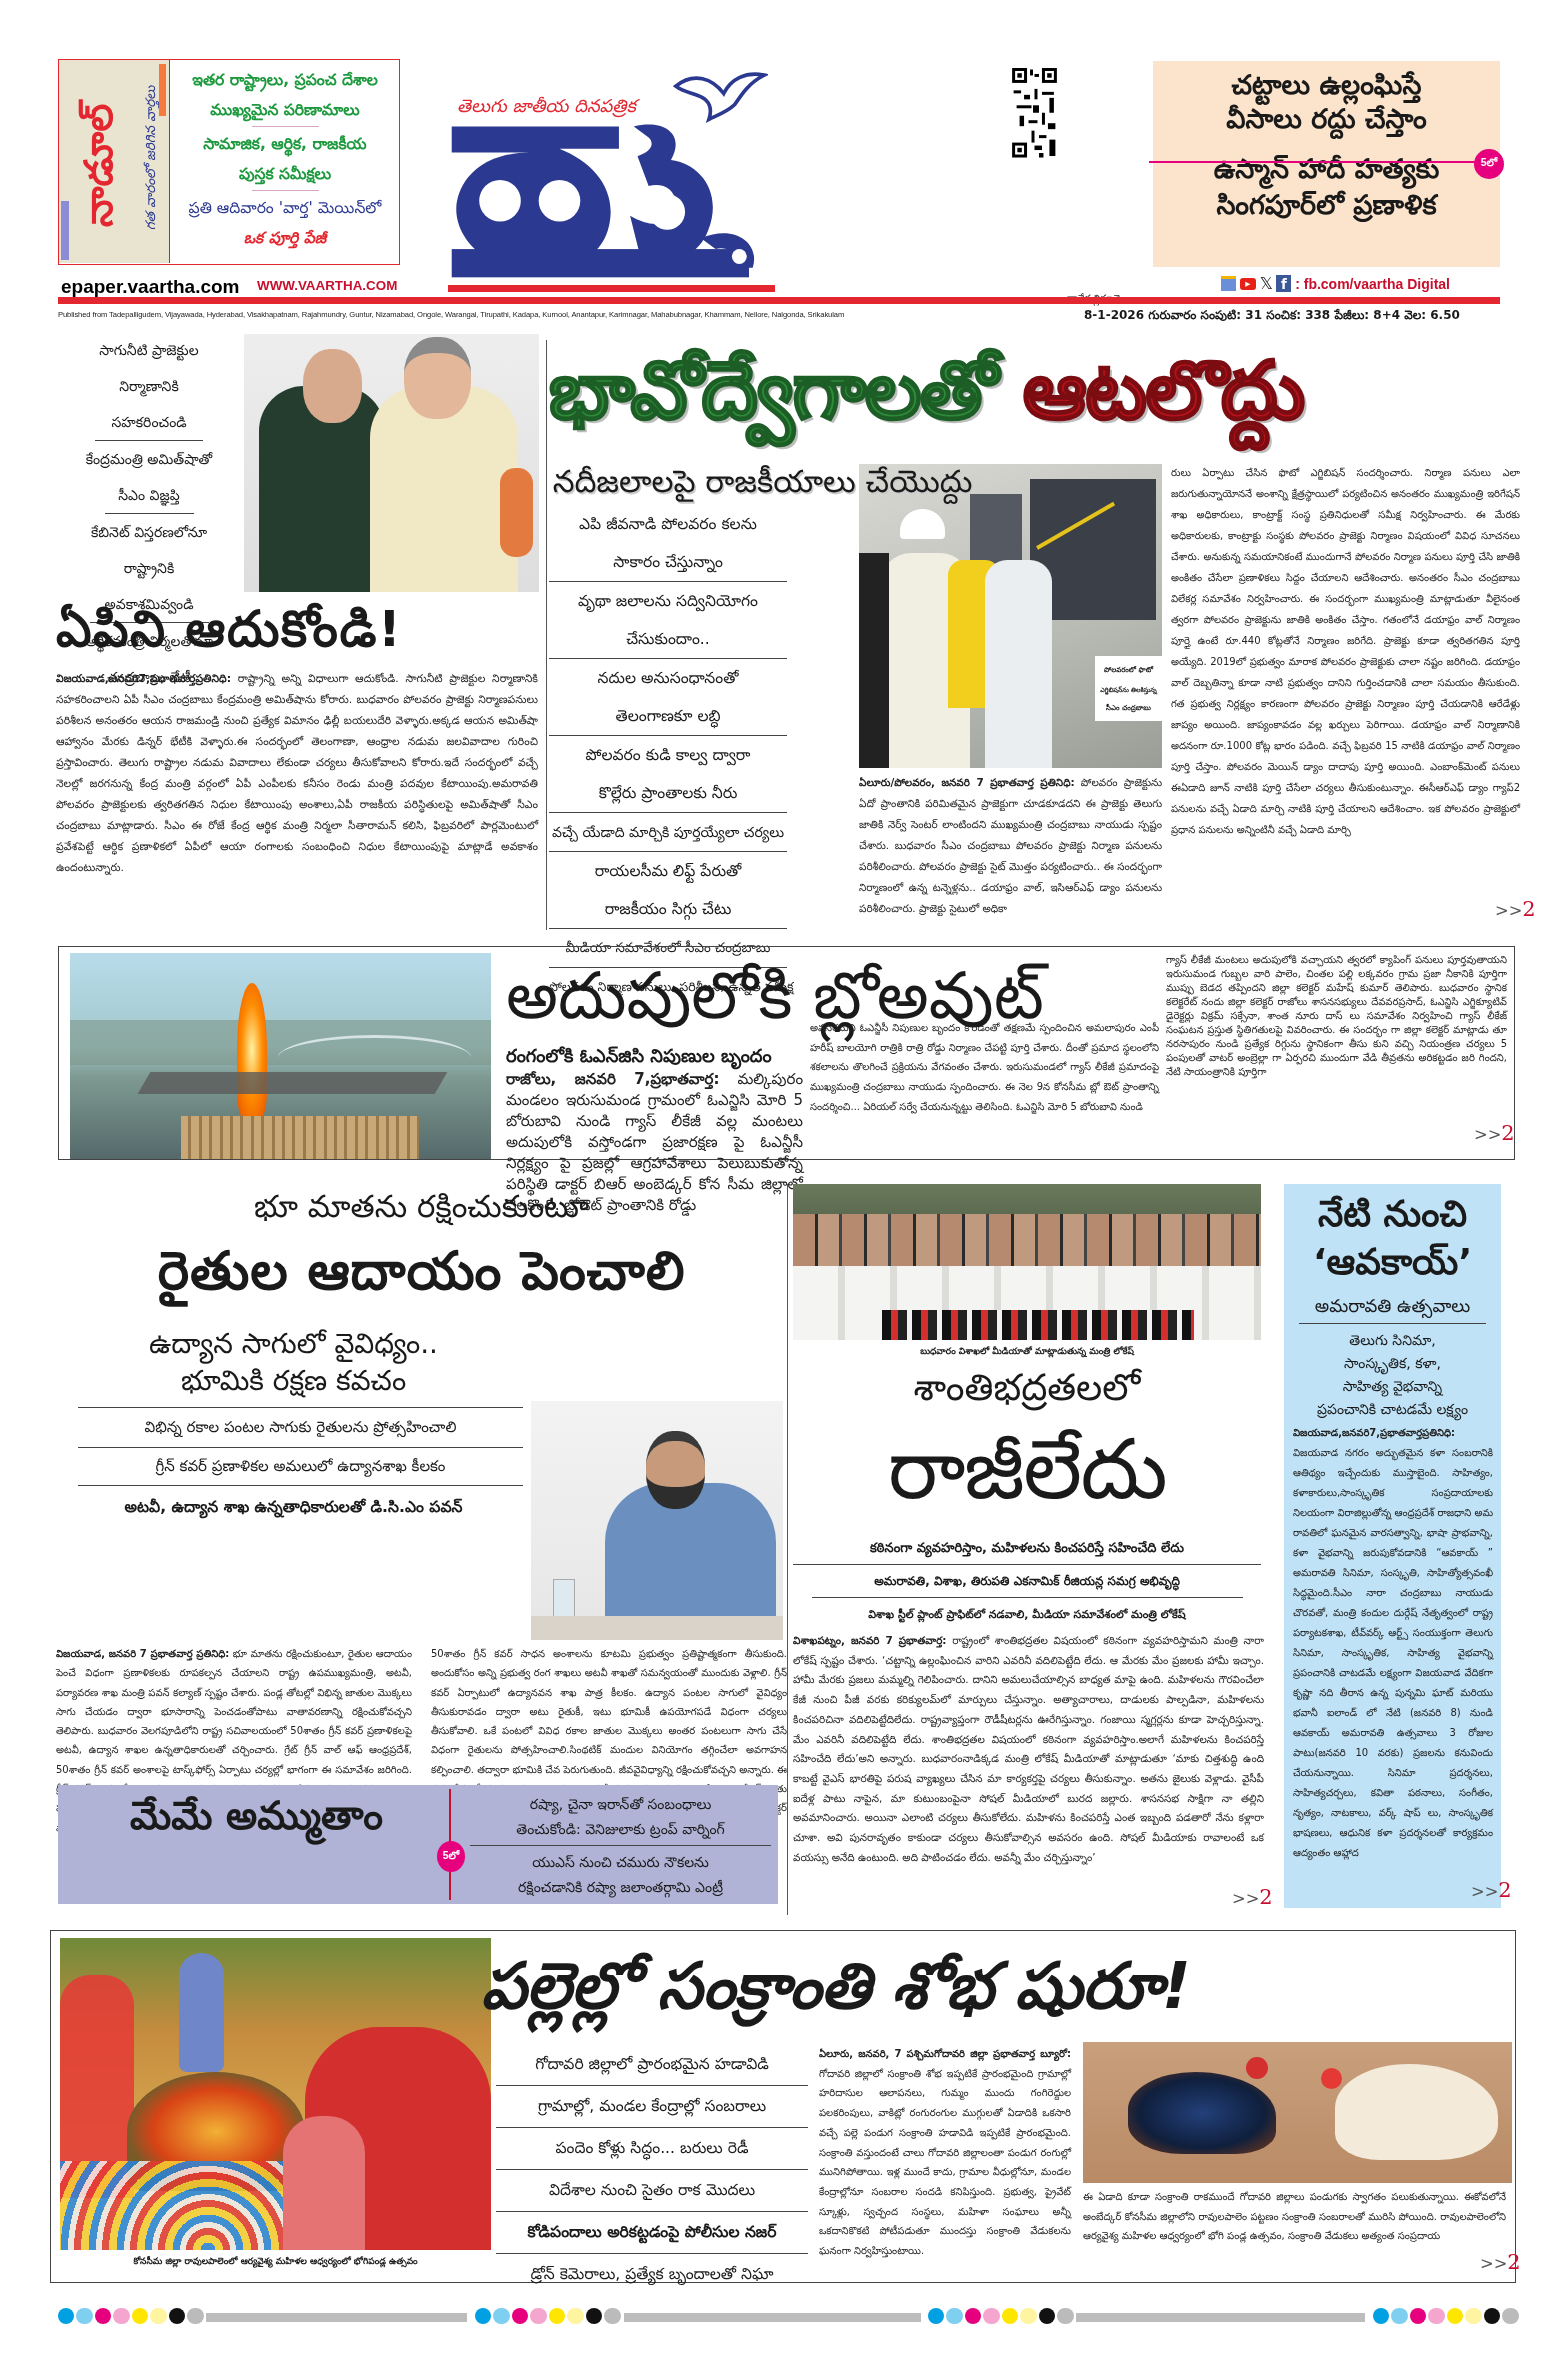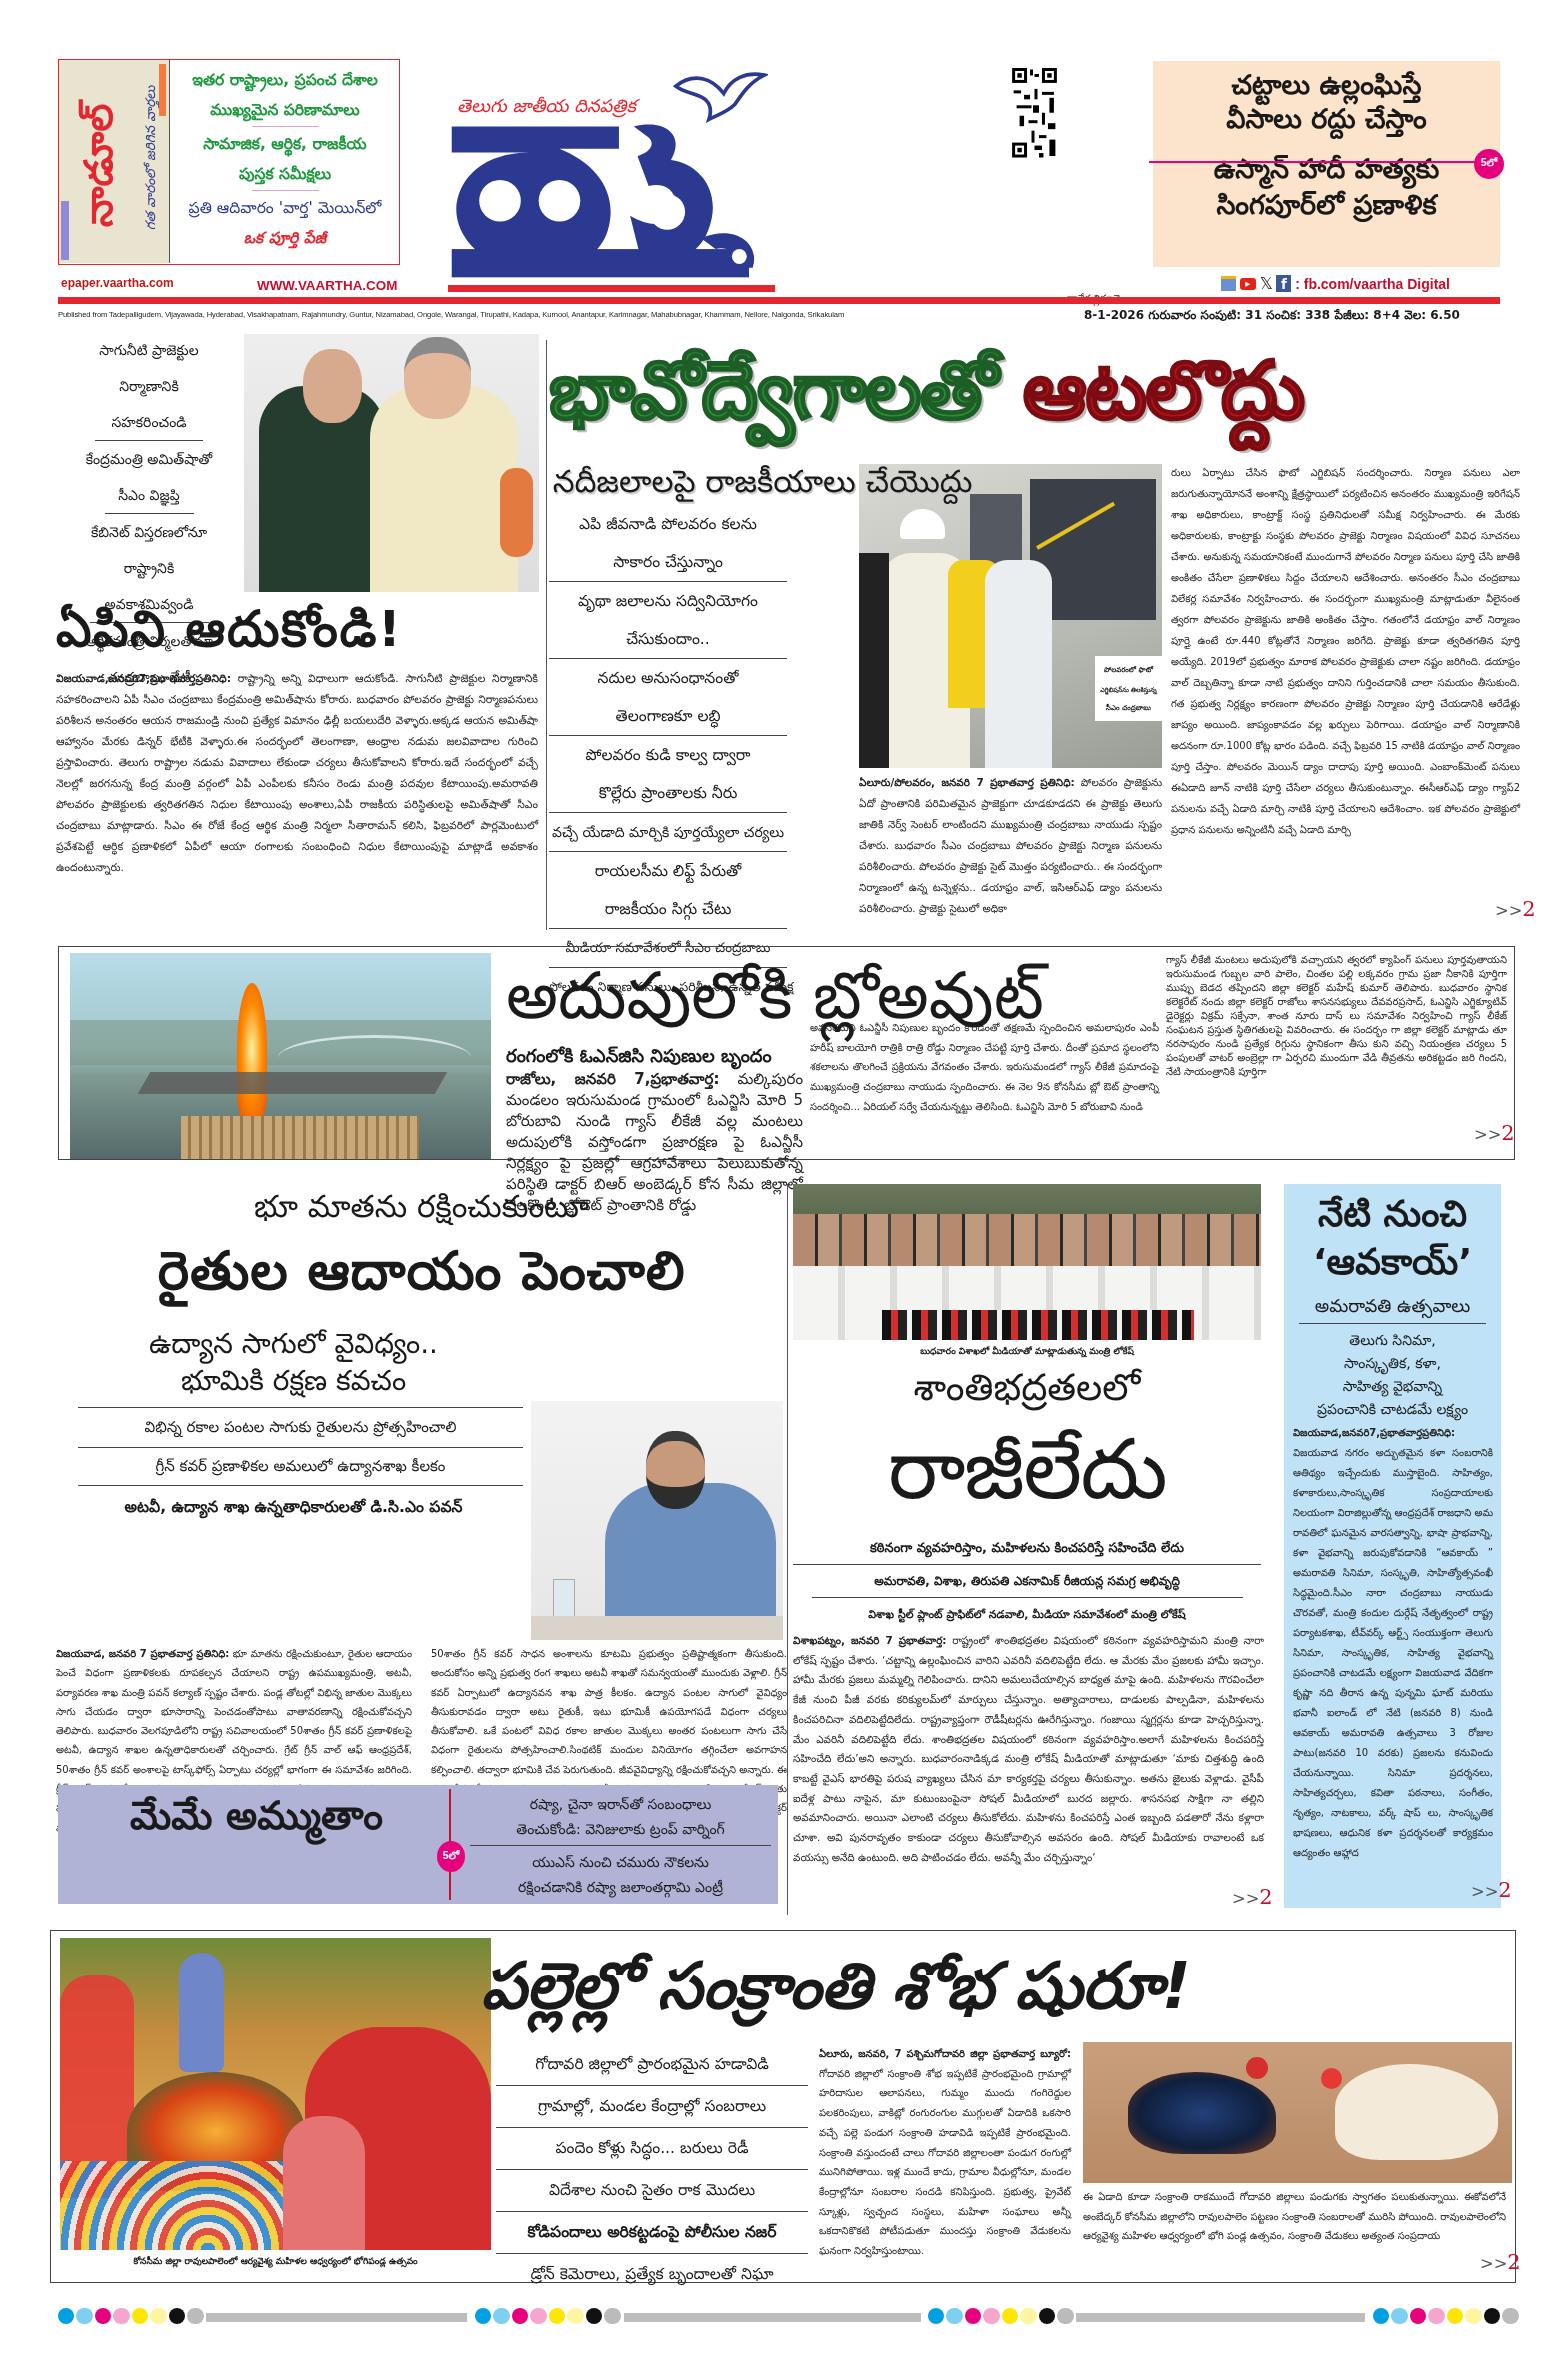--- a/index.html
+++ b/index.html
@@ -32,21 +32,21 @@
       <div>ఇతర రాష్ట్రాలు, ప్రపంచ దేశాల</div>
       <div>ముఖ్యమైన పరిణామాలు</div>
       <div style="width:67px;margin:1.5px auto;border-top:1.5px solid #d9a6c8"></div>
       <div>సామాజిక, ఆర్థిక, రాజకీయ</div>
       <div>పుస్తక సమీక్షలు</div>
       <div style="width:67px;margin:1.5px auto;border-top:1.5px solid #d9a6c8"></div>
       <div style="color:#2b3990;font-weight:normal">ప్రతి ఆదివారం 'వార్త' మెయిన్‌లో</div>
       <div style="color:#e3262f;font-style:italic">ఒక పూర్తి పేజీ</div>
     </div>
   </div>
-  <div class="abs lib" style="left:61px;top:276px;font-size:12px;color:#b91c1c;font-weight:bold">epaper.vaartha.com</div>
+  <div class="abs lib" style="left:61px;top:276px;font-size:19px;color:#000000;font-weight:bold">epaper.vaartha.com</div>
   <div class="abs lib" style="left:257px;top:278px;font-size:13.4px;color:#c8102e;font-weight:bold">WWW.VAARTHA.COM</div>
 
   <div class="abs" style="left:457px;top:95px;font-size:18px;color:#e3262f;font-style:italic">తెలుగు జాతీయ దినపత్రిక</div>
   <div class="abs" style="left:672px;top:64px;width:96px;height:59px">
     <svg width="96" height="59" viewBox="0 0 130 80">
         <path d="M5 30 C30 10 55 20 70 40 C80 20 100 10 125 15 C105 25 95 40 85 55 C75 65 60 70 50 75 C55 60 50 50 40 45 C30 40 15 38 5 30Z" fill="none" stroke="#2b3990" stroke-width="5"></path>
       </svg>
   </div>
   <div class="abs" style="left:448px;top:119px;width:327px;height:171px">
     <svg width="327" height="171" viewBox="0 0 440 230">

